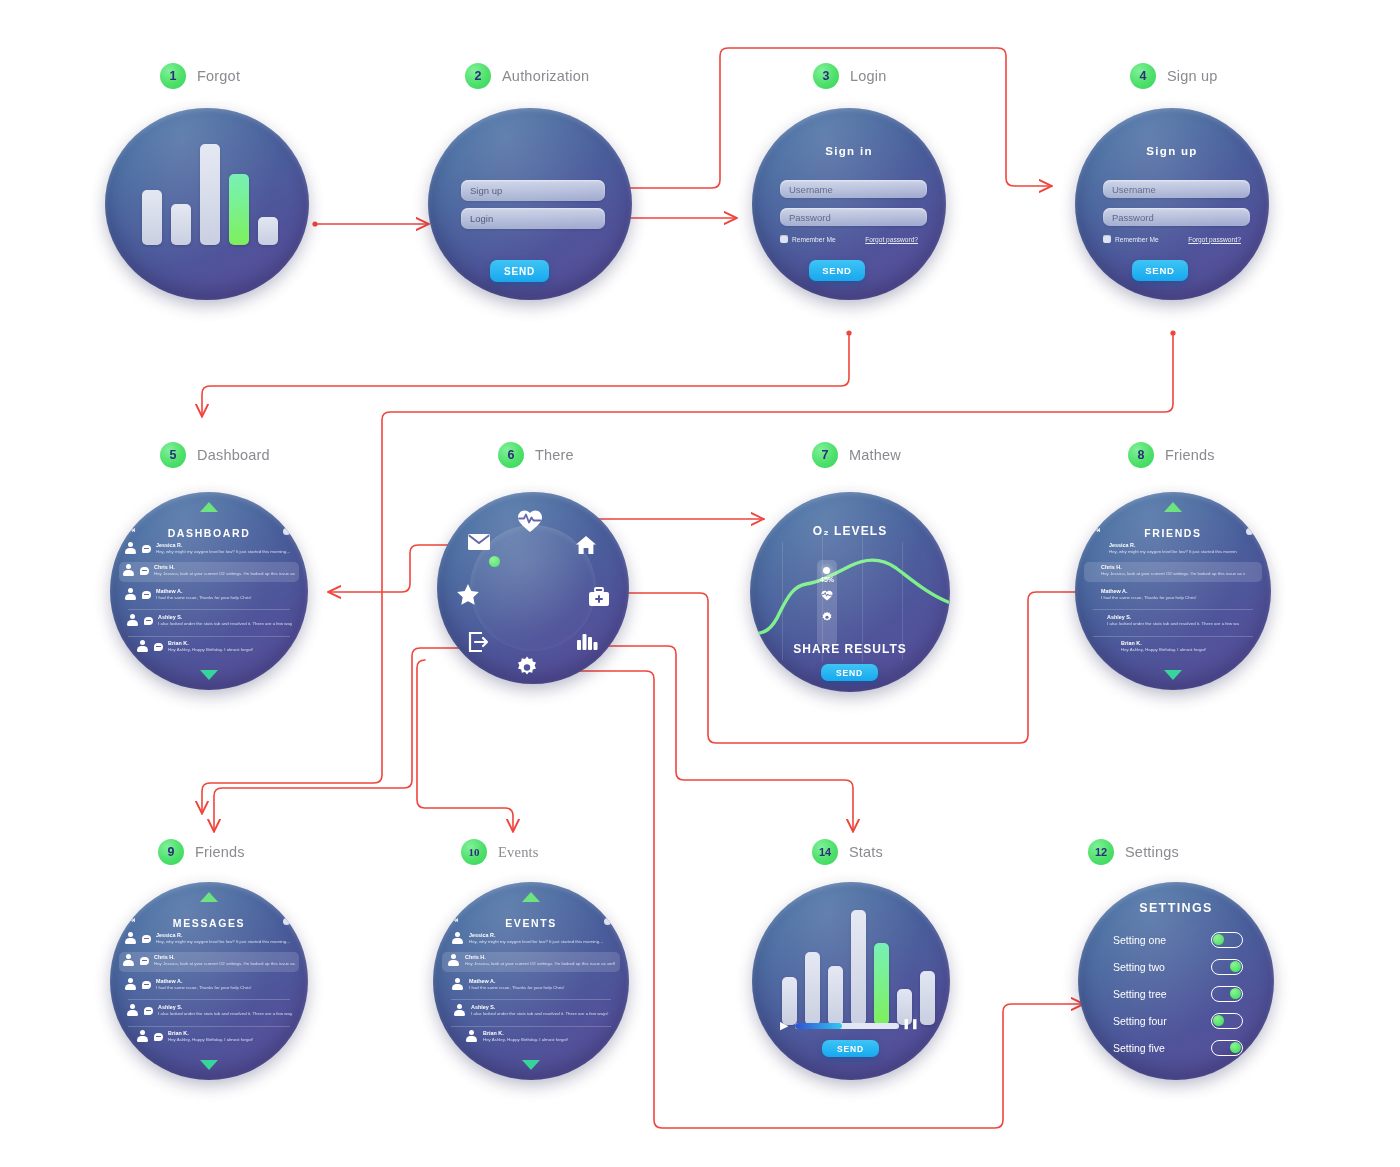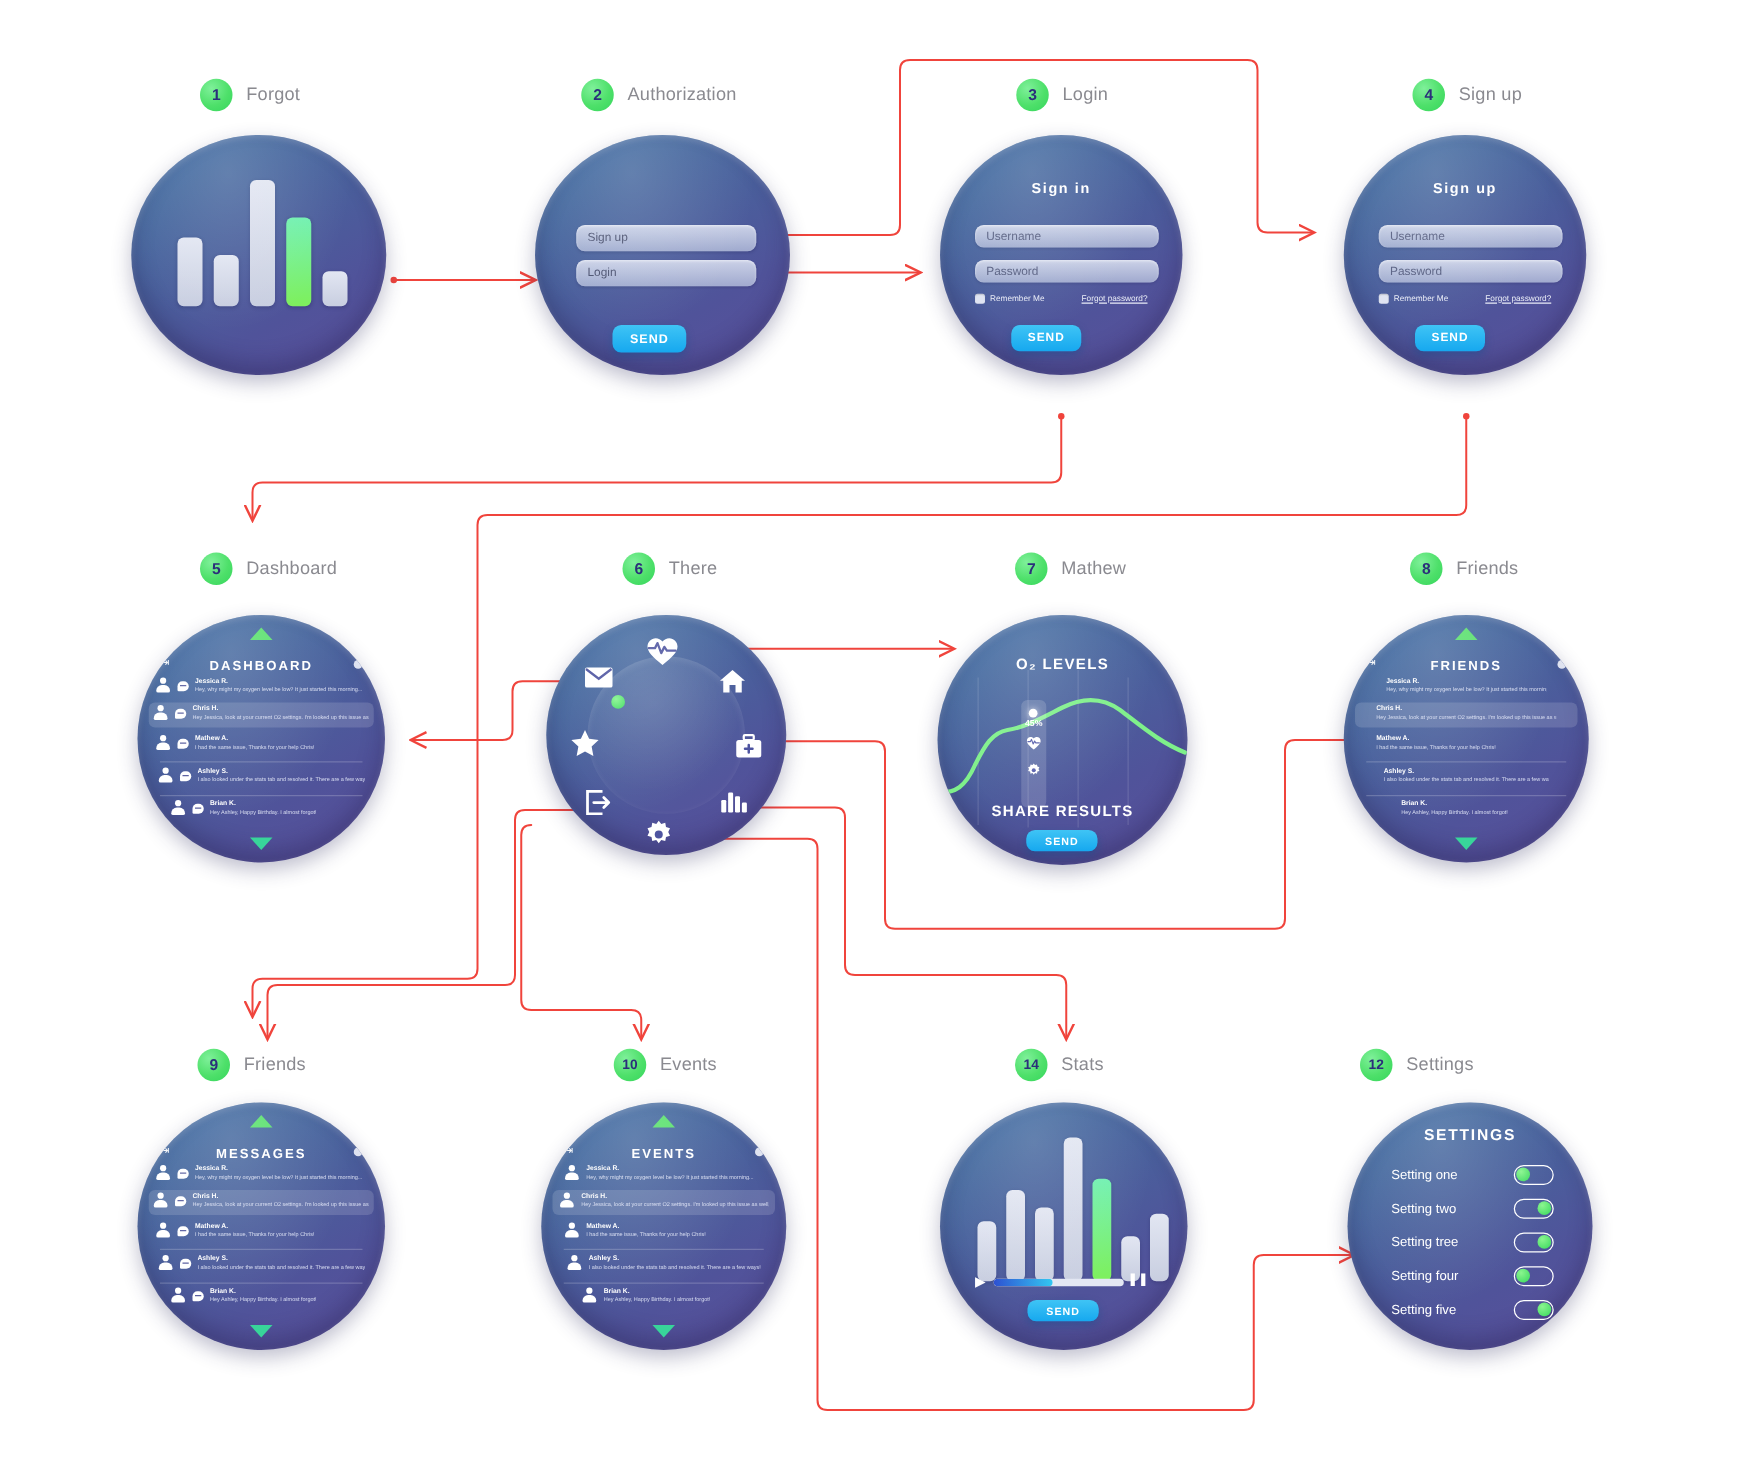--- a/index.html
+++ b/index.html
@@ -474,21 +474,21 @@
       <span class="avatar"></span>
       <span class="bub"></span>
       <span class="rowtxt">
         <span class="rname" style="display:block;">Brian K.</span>
         <span class="rmsg" style="display:block;">Hey Ashley, Happy Birthday. I almost forgot!</span>
       </span>
     </div>
     <div class="tri down" style="left:90px;bottom:10px;"></div>
   </div>
 
-  <div class="node-label" style="left:491px;top:839px;">
+  <div class="node-label" style="left:461px;top:839px;font-family:Liberation Serif, serif;">
     <div class="badge wide">10</div>
     <div class="nl-text">Events</div>
   </div>
   <div class="watch" style="left:433px;top:882px;width:196px;height:198px;">
     <div class="tri up" style="left:89px;top:10px;"></div>
     <div class="hdr-ico" style="left:18px;top:33px;">⇥</div>
     <div class="w-title sm" style="top:35px;">EVENTS</div>
     <div class="hdr-dot" style="right:18px;top:36px;"></div>
 
     <div class="row-hl" style="left:9px;top:70px;right:9px;height:20px;"></div>

